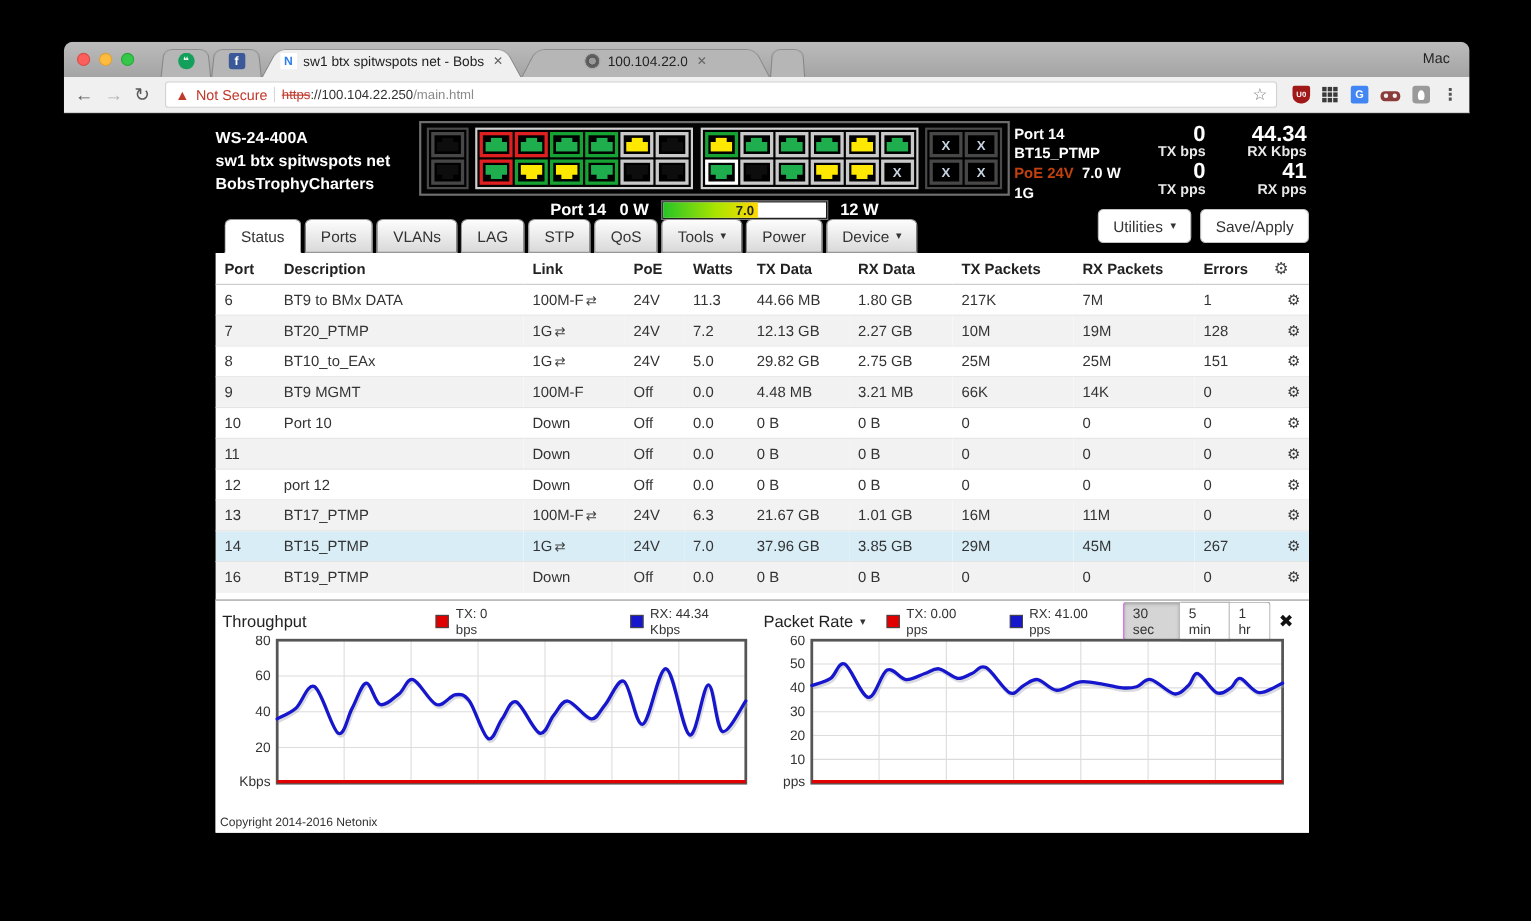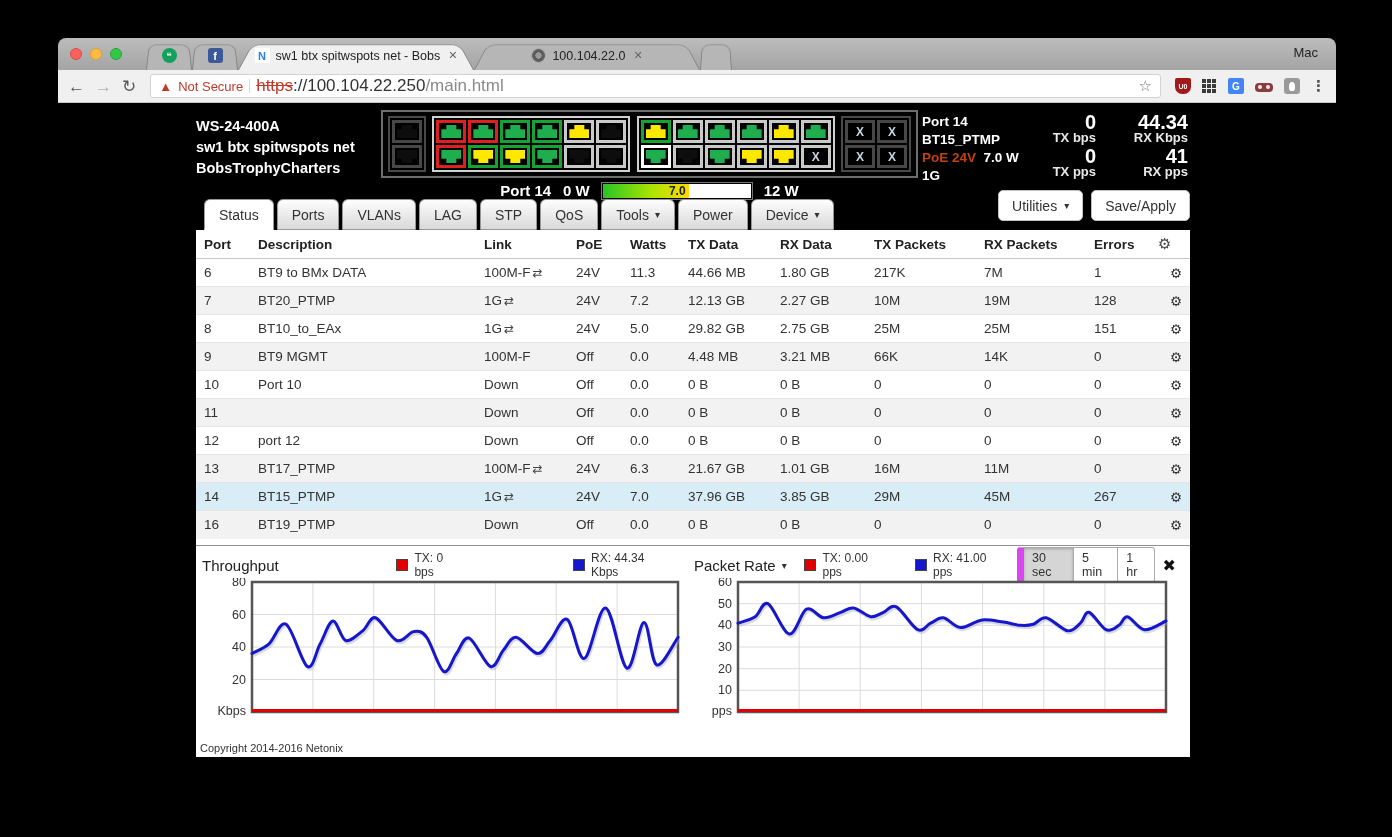--- a/index.html
+++ b/index.html
@@ -30,21 +30,21 @@
   .fav-fb{border-radius:3px;background:#3b5998;color:#fff;font-size:11px;font-weight:bold;}
   #maclabel{position:absolute;right:18px;top:7px;font-size:13px;color:#222;}
 
   #toolbar{position:absolute;left:0;top:32px;right:0;height:33px;background:#f0f0f0;border-bottom:1px solid #c6c6c6;display:flex;align-items:center;padding:0 10px;gap:10px;}
   .navbtn{font-size:17px;color:#595959;line-height:1;}
   .navbtn.disabled{color:#b3b3b3;}
   #urlbox{flex:1;height:24px;background:#fff;border:1px solid #d2d2d2;border-radius:3px;display:flex;align-items:center;padding:0 8px;gap:6px;margin:0 4px;}
   .warn-tri{color:#c0392b;font-size:13px;line-height:1;}
   .warn-text{color:#c0392b;font-size:13px;}
   .url-sep{width:1px;height:14px;background:#d8d8d8;}
-  .url{font-size:17px;color:#333;white-space:nowrap;text-align:right;}
+  .url{font-size:12px;color:#333;white-space:nowrap;text-align:right;}
   .url .scheme{color:#c0392b;text-decoration:line-through;}
   .url .path{color:#8a8a8a;}
   #urlbox .star{margin-left:auto;color:#777;font-size:15px;}
   .exts{display:flex;align-items:center;gap:11px;}
   .ext-ublock{width:16px;height:16px;background:#a01818;border-radius:2px 2px 45% 45%;color:#fff;font-size:7px;font-weight:bold;display:flex;align-items:center;justify-content:center;}
   .ext-grid{width:15px;height:15px;position:relative;}
   .ext-grid i{position:absolute;width:4px;height:4px;background:#3a3a3a;}
   .ext-translate{width:16px;height:16px;background:#4285f4;border-radius:2px;color:#fff;font-size:10px;font-weight:bold;display:flex;align-items:center;justify-content:center;}
   .ext-mask{width:18px;height:9px;background:#8c3b3b;border-radius:4px;position:relative;margin-top:3px;}
   .ext-mask i{position:absolute;top:2px;width:4px;height:4px;border-radius:50%;background:#f0f0f0;}
@@ -112,21 +112,21 @@
   .chead{display:flex;align-items:center;height:26px;}
   .ctitle{font-size:15px;color:#222;display:flex;align-items:center;gap:6px;}
   .legend{display:flex;align-items:center;gap:6px;font-size:12px;color:#333;}
   .sw{width:12px;height:12px;border:1px solid #444;flex:none;}
   #chart-block-0 .ctitle{width:220px;}
   #chart-block-0 .legend{margin-right:38px;padding-left:37px;}
   #chart-block-1 .ctitle{width:118px;}
   #chart-block-1 .legend{margin-right:14px;}
   .rangegrp{display:flex;margin-left:auto;}
   .rbtn{font-size:12.5px;color:#333;padding:3px 8px;border:1px solid #ababab;border-left:none;background:#fff;}
-  .rbtn:first-child{border-left:7px solid #d946ef;border-radius:3px 0 0 3px;}
+  .rbtn:first-child{border-left:1px solid #d946ef;border-radius:3px 0 0 3px;}
   .rbtn:last-child{border-radius:0 3px 3px 0;}
   .rbtn.active{background:#d5d5d5;box-shadow:inset 0 1px 3px rgba(0,0,0,.25);}
   .closex{font-size:16px;font-weight:bold;color:#111;margin-left:8px;}
   .ticklbl{font-size:12.5px;fill:#333;}
   #copyright{position:absolute;left:4px;bottom:3px;font-size:11px;color:#333;}
 </style>
 </head>
 <body>
 
 <div id="stage">

